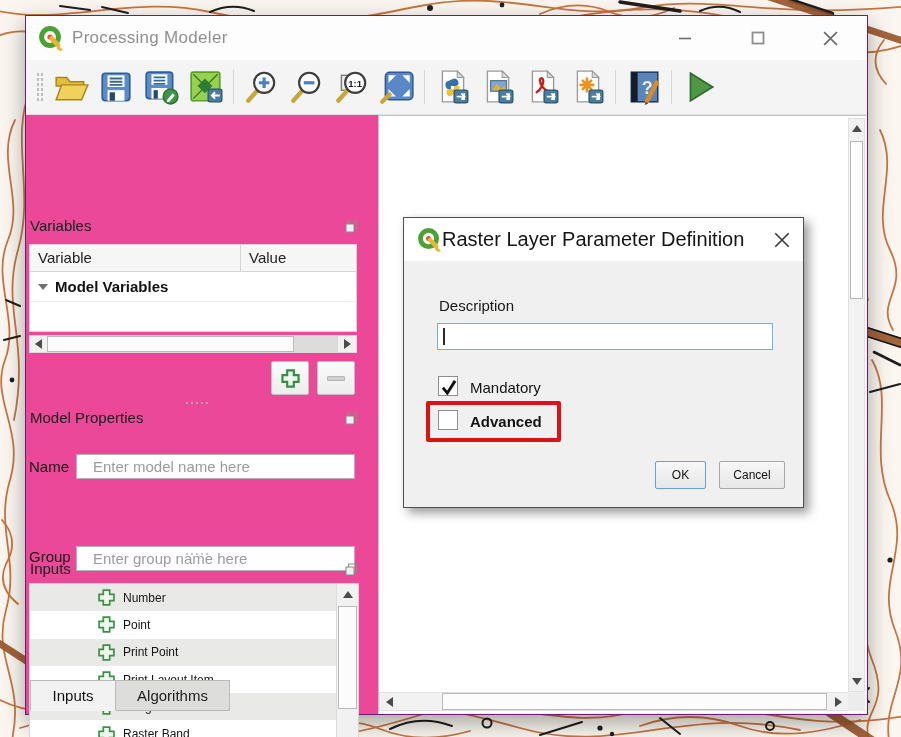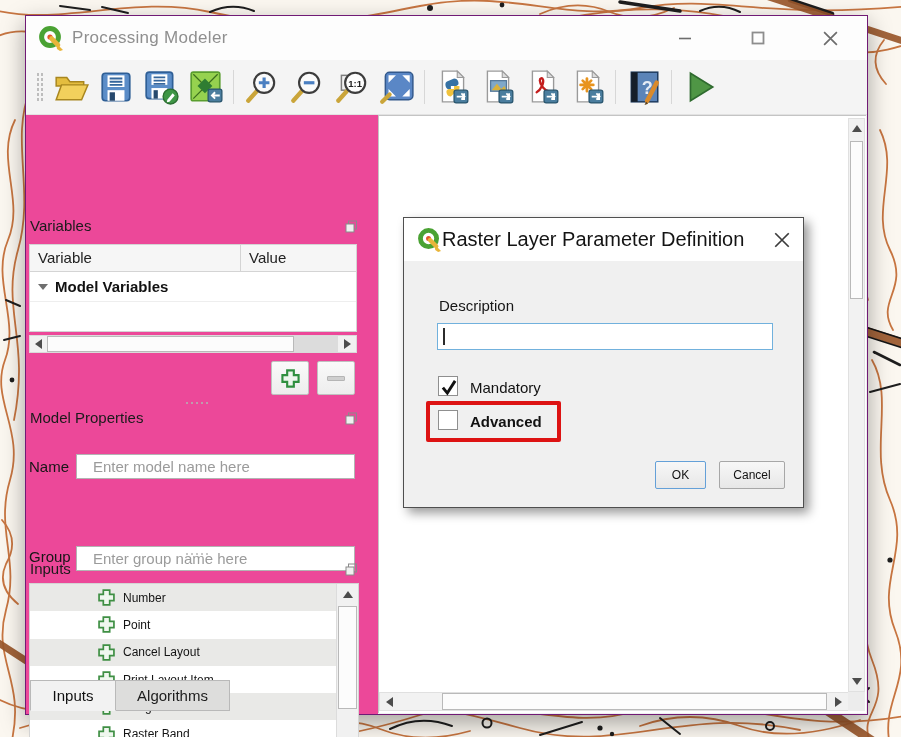--- a/index.html
+++ b/index.html
@@ -425,21 +425,21 @@
       <div class="list-row">
         <svg viewBox="0 0 16 16">
             <path d="M5,1 h6 v4 h4 v6 h-4 v4 H5 v-4 H1 V5 h4 z" fill="#f0f7ef" stroke="#3f8f44" stroke-width="1.6"></path>
           </svg>
         <span>Point</span>
       </div>
       <div class="list-row alt">
         <svg viewBox="0 0 16 16">
             <path d="M5,1 h6 v4 h4 v6 h-4 v4 H5 v-4 H1 V5 h4 z" fill="#f0f7ef" stroke="#3f8f44" stroke-width="1.6"></path>
           </svg>
-        <span>Cancel Layout</span>
+        <span>Print Point</span>
       </div>
       <div class="list-row">
         <svg viewBox="0 0 16 16">
             <path d="M5,1 h6 v4 h4 v6 h-4 v4 H5 v-4 H1 V5 h4 z" fill="#f0f7ef" stroke="#3f8f44" stroke-width="1.6"></path>
           </svg>
         <span>Print Layout Item</span>
       </div>
       <div class="list-row alt">
         <svg viewBox="0 0 16 16">
             <path d="M5,1 h6 v4 h4 v6 h-4 v4 H5 v-4 H1 V5 h4 z" fill="#f0f7ef" stroke="#3f8f44" stroke-width="1.6"></path>

